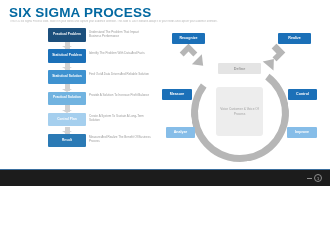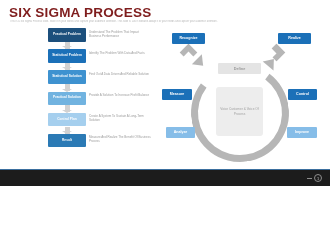--- a/index.html
+++ b/index.html
@@ -7,21 +7,21 @@
   body {
     font-family:"Liberation Sans", sans-serif;
     background:#ffffff;
     position:relative;
   }
 
   
   #title {
     position:absolute; left:9px; top:5px;
     font-size:13.5px; font-weight:bold;
-    color:#7f1d1d; letter-spacing:0.2px;
+    color:#0369a1; letter-spacing:0.2px;
     white-space:nowrap;
   }
   #subtitle {
     position:absolute; left:10px; top:20px;
     width:300px;
     font-size:2.6px; line-height:3.4px;
     color:#b9b9b9;
     white-space:nowrap; overflow:hidden;
   }
 

